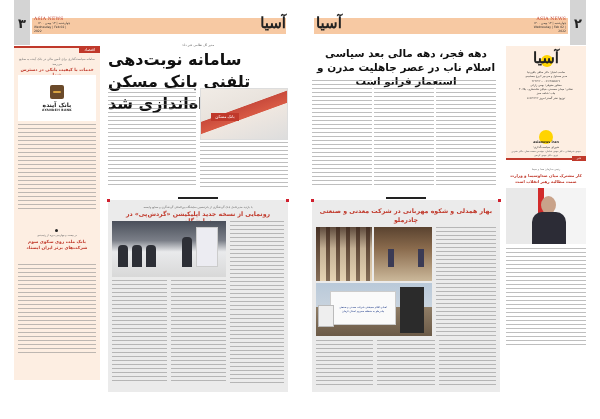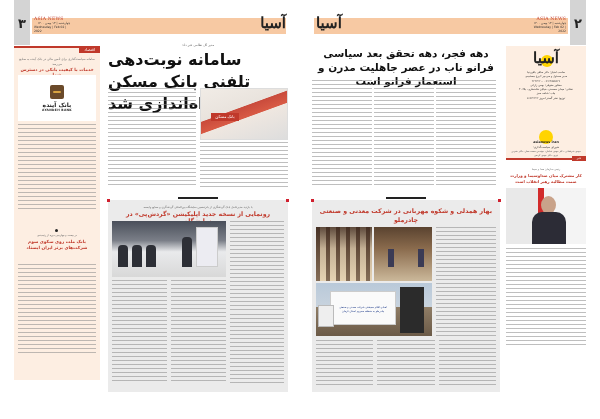--- a/index.html
+++ b/index.html
@@ -177,21 +177,21 @@
   </div>
   <div class="band"></div>
   <div class="masthead-mini">
     <div class="asia-news">ASIA NEWS</div>
     <div>چهارشنبه | ۱۳ بهمن ۱۴۰۰</div>
     <div>Wednesday | Feb 02 | 2022</div>
   </div>
   <div class="logo-mini"><span class="dot"></span><span>آسیا</span></div>
 </div>
 
-<div class="r-title">دهه فجر، دهه تحقق بعد سیاسی فرانو ناب در عصر جاهلیت مدرن و استعمار فرانو است</div>
+<div class="r-title">دهه فجر، دهه مالی بعد سیاسی اسلام ناب در عصر جاهلیت مدرن و استعمار فرانو است</div>
 <div class="r-text c1 fake-lines"></div>
 <div class="r-text c2 fake-lines"></div>
 <div class="r-text c3 fake-lines"></div>
 
 <div class="r-box">
   <div class="r-box-rule"></div>
   <div class="red-sq" style="left:-1px;top:-1px"></div>
   <div class="red-sq" style="right:-1px;top:-1px"></div>
   <div class="r-box-title">بهار همدلی و شکوه مهربانی در شرکت معدنی و صنعتی چادرملو</div>
   <div class="r-photo1"></div>

